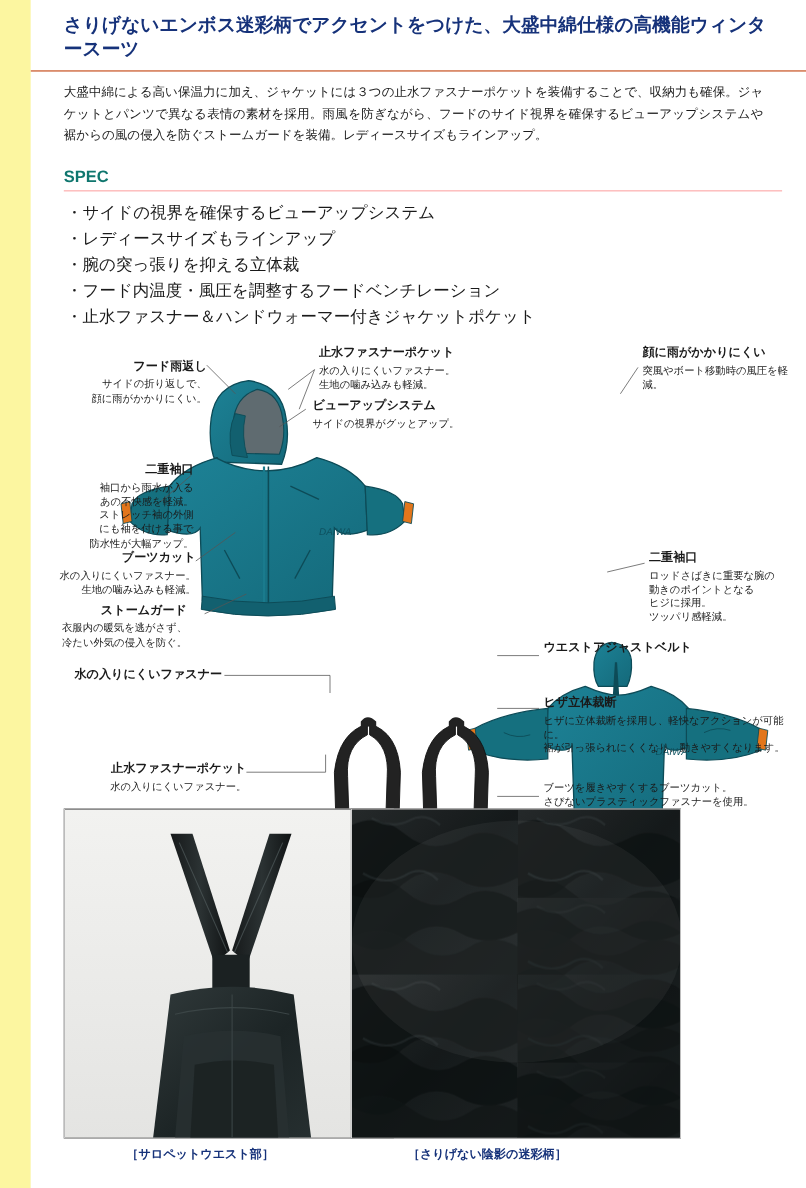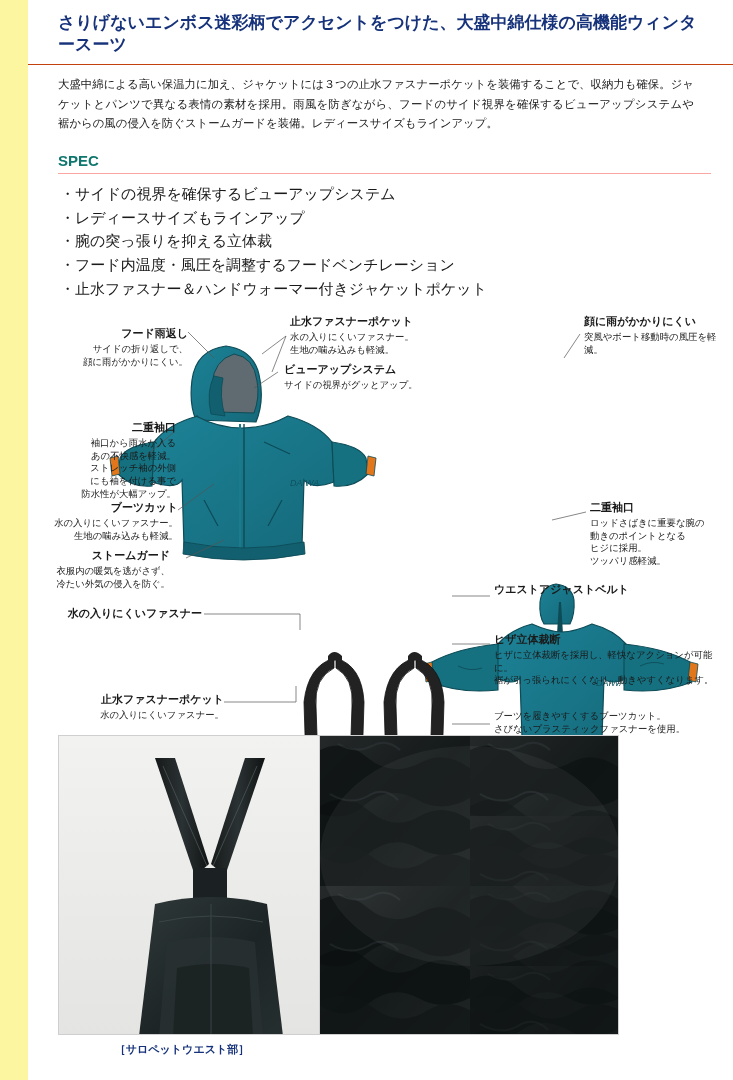--- a/index.html
+++ b/index.html
@@ -333,16 +333,17 @@
               <path d="M18,8 q18,10 34,2 q14,-8 28,4" stroke="#394243" stroke-width="2" fill="none" opacity="0.5"></path>
               <path d="M10,58 q20,12 38,2 q16,-10 30,4" stroke="#343d3e" stroke-width="2" fill="none" opacity="0.45"></path>
             </pattern>
           </defs>
           <rect width="300" height="300" fill="url(#camoBig)"></rect>
           <rect width="300" height="300" fill="url(#camoBig)" transform="translate(150,80)" opacity="0.55"></rect>
           <rect width="300" height="300" fill="#000" opacity="0.12"></rect>
           <ellipse cx="150" cy="120" rx="150" ry="110" fill="#ffffff" opacity="0.05"></ellipse>
         </svg>
       </div>
+      <div class="photo-cap">［さりげない陰影の迷彩柄］</div>
     </div>
 
   </div>
 </div>
 
 </body></html>

